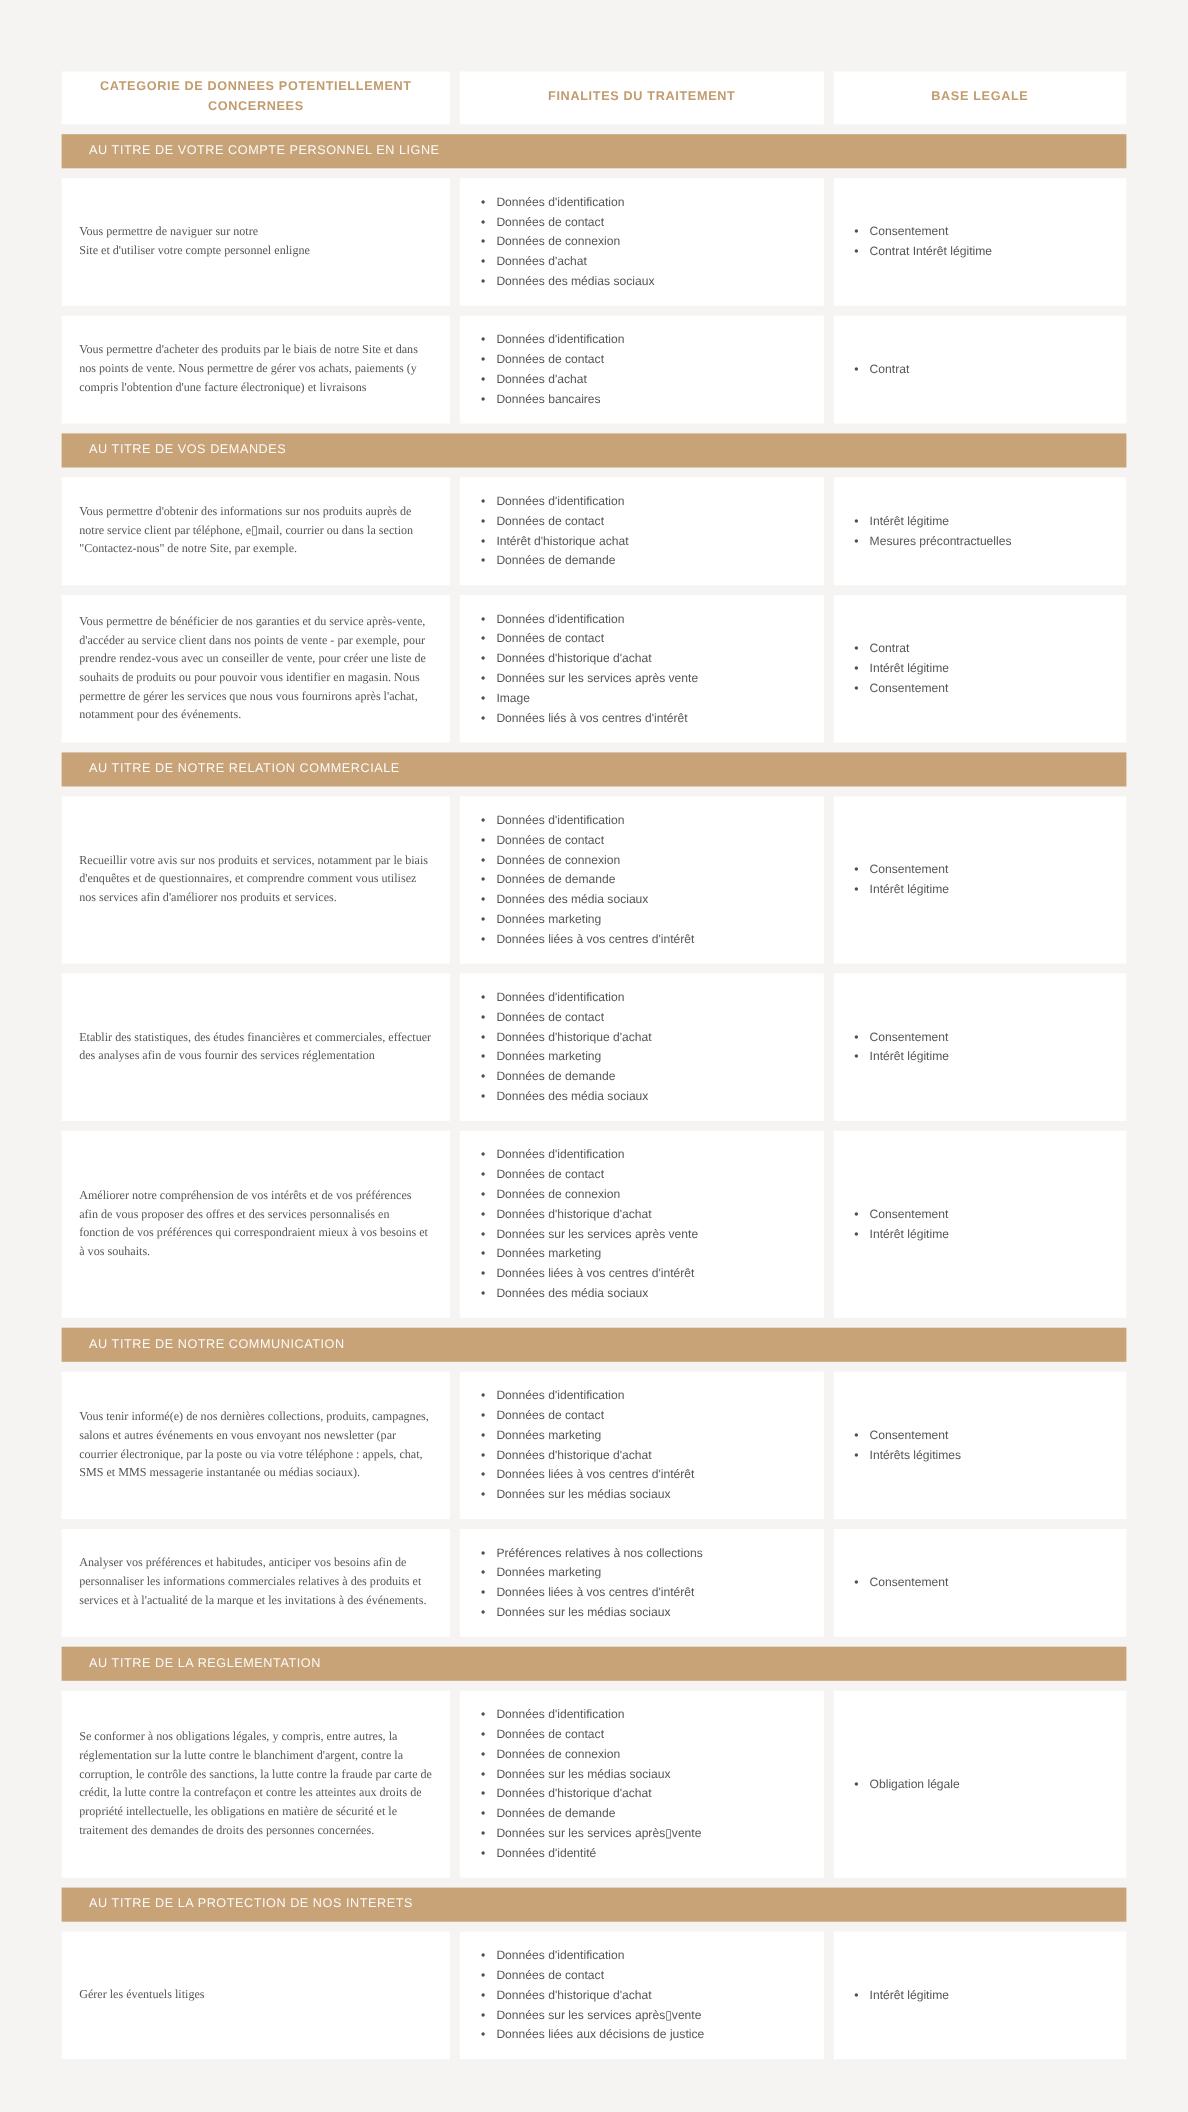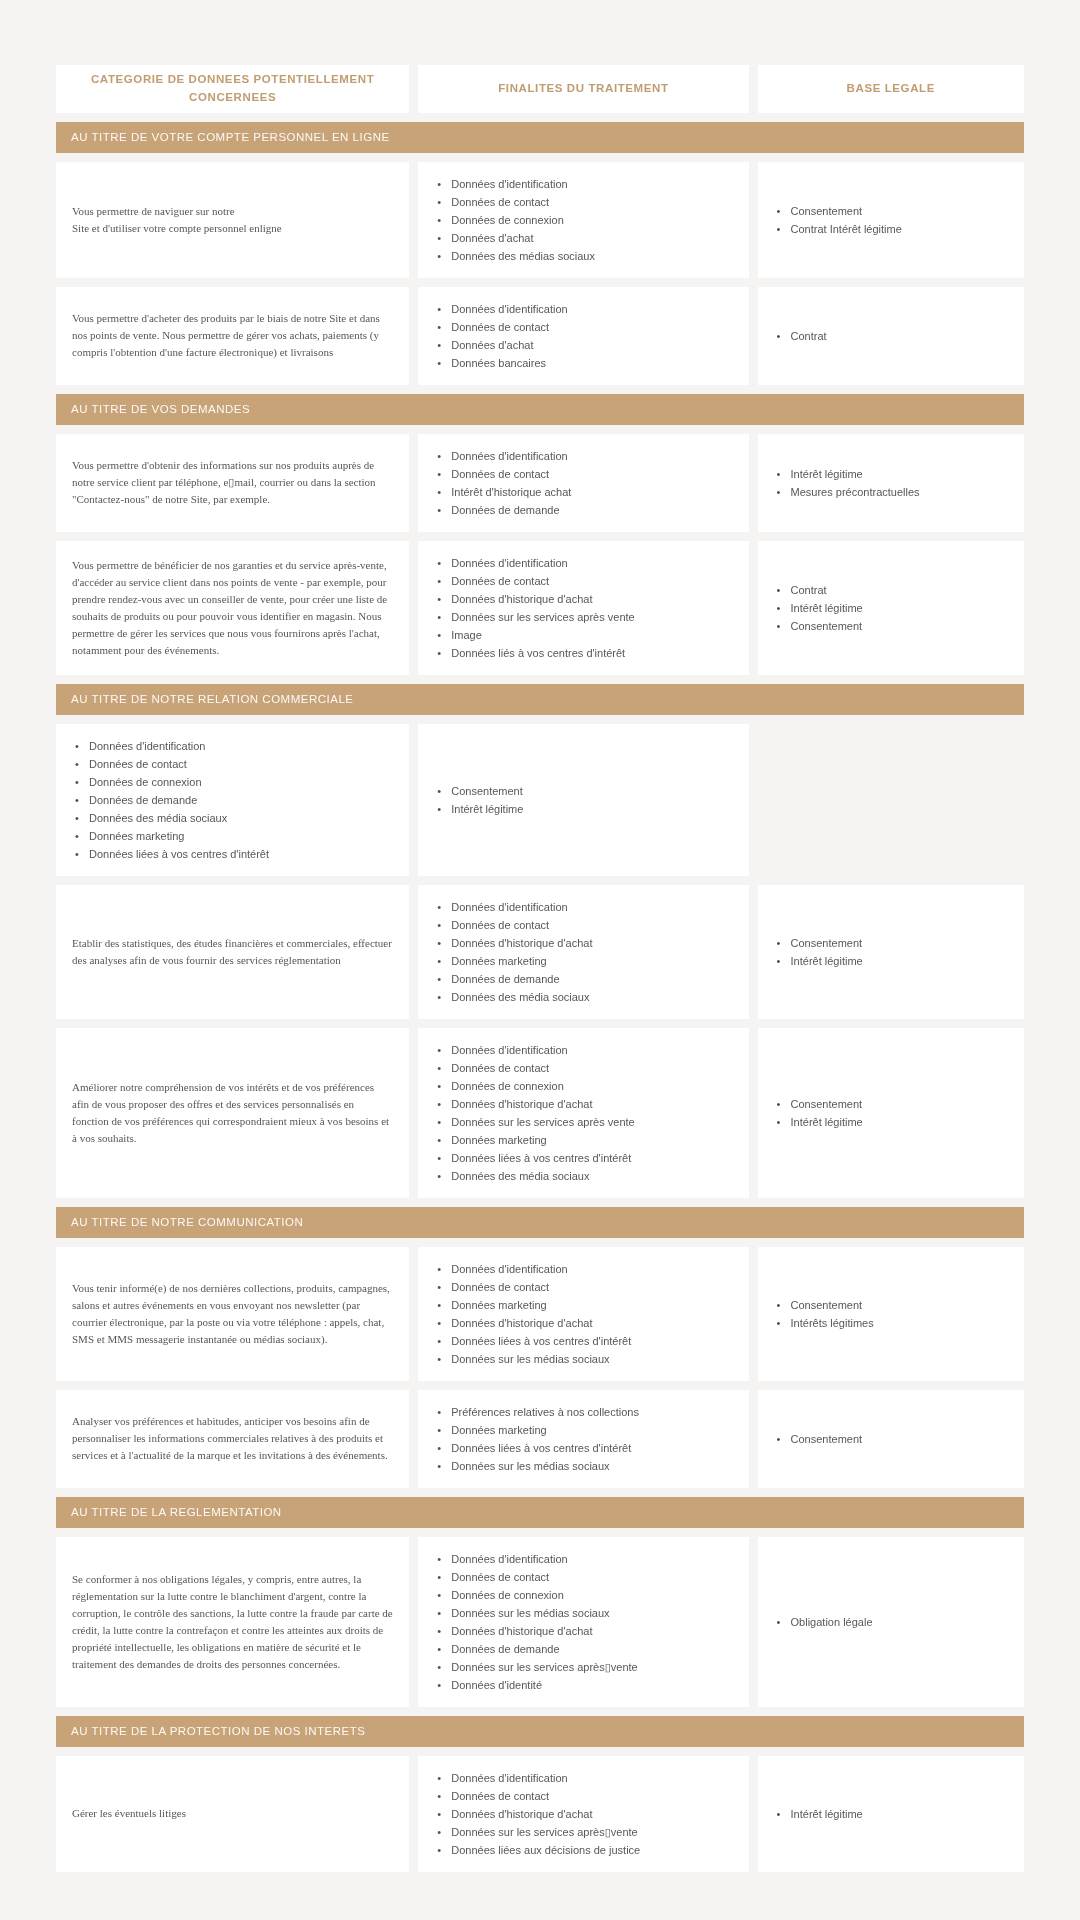--- a/index.html
+++ b/index.html
@@ -45,21 +45,21 @@
     padding:6px 24px;
   }
   .section-bar{
     background:var(--accent);
     color:#fbfaf8;
     font-size:11.5px;
     letter-spacing:.5px;
     height:31px;
     display:flex;
     align-items:center;
-    padding:0 15px;
+    padding:0 25px;
     margin-bottom:9px;
     text-transform:uppercase;
   }
   .cell{
     background:var(--cell);
     padding:13px 16px;
     display:flex;
     flex-direction:column;
     justify-content:center;
     font-size:11px;
@@ -174,20 +174,23 @@
           <ul class="bullet-list">
             <li>Contrat</li>
             <li>Intérêt légitime</li>
             <li>Consentement</li>
           </ul>
         </div>
       </div>
       <div class="section-bar">AU TITRE DE NOTRE RELATION COMMERCIALE</div>
       <div class="grid-row">
         <div class="cell">
+          <div class="purpose-text">Recueillir votre avis sur nos produits et services, notamment par le biais d'enquêtes et de questionnaires, et comprendre comment vous utilisez nos services afin d'améliorer nos produits et services.</div>
+        </div>
+        <div class="cell">
           <ul class="bullet-list">
             <li>Données d'identification</li>
             <li>Données de contact</li>
             <li>Données de connexion</li>
             <li>Données de demande</li>
             <li>Données des média sociaux</li>
             <li>Données marketing</li>
             <li>Données liées à vos centres d'intérêt</li>
           </ul>
         </div>

